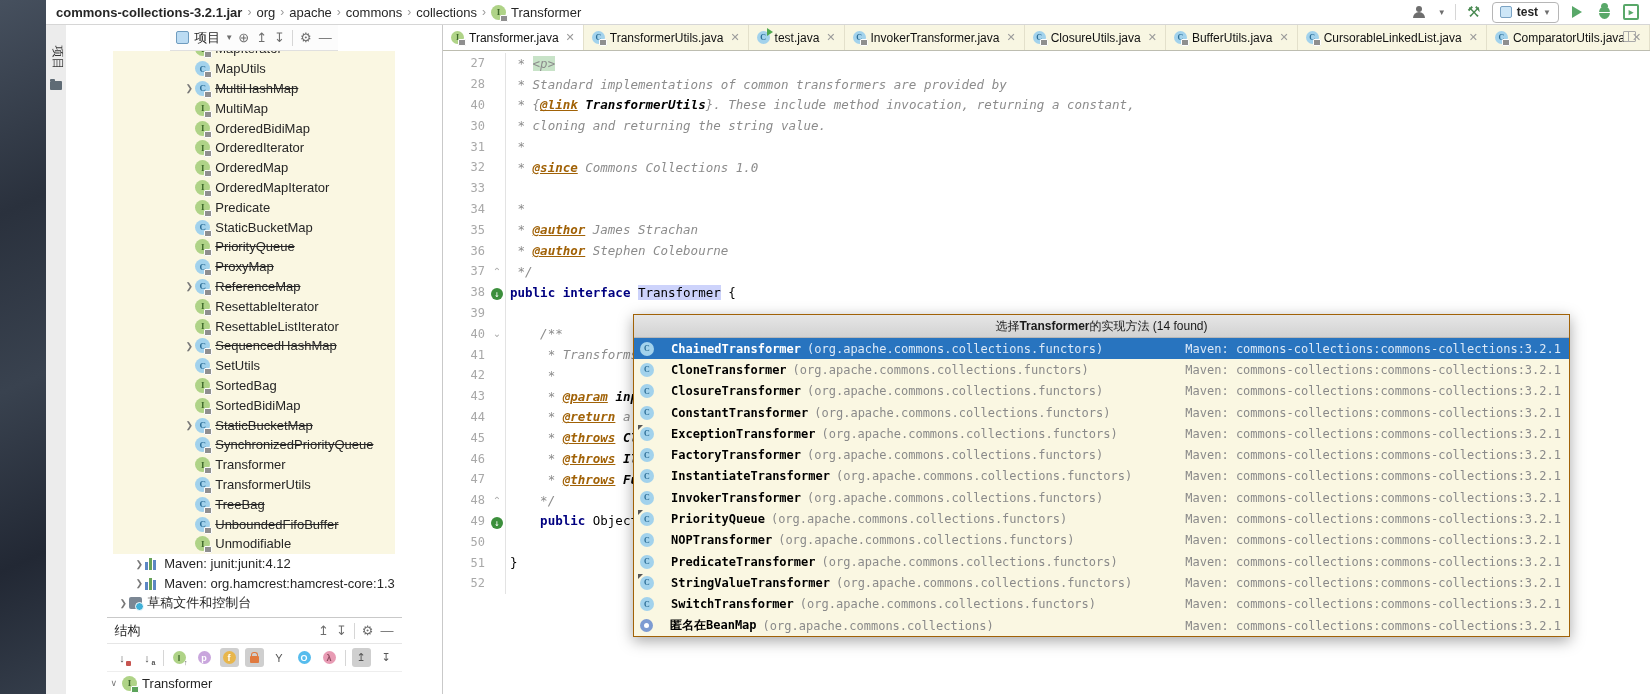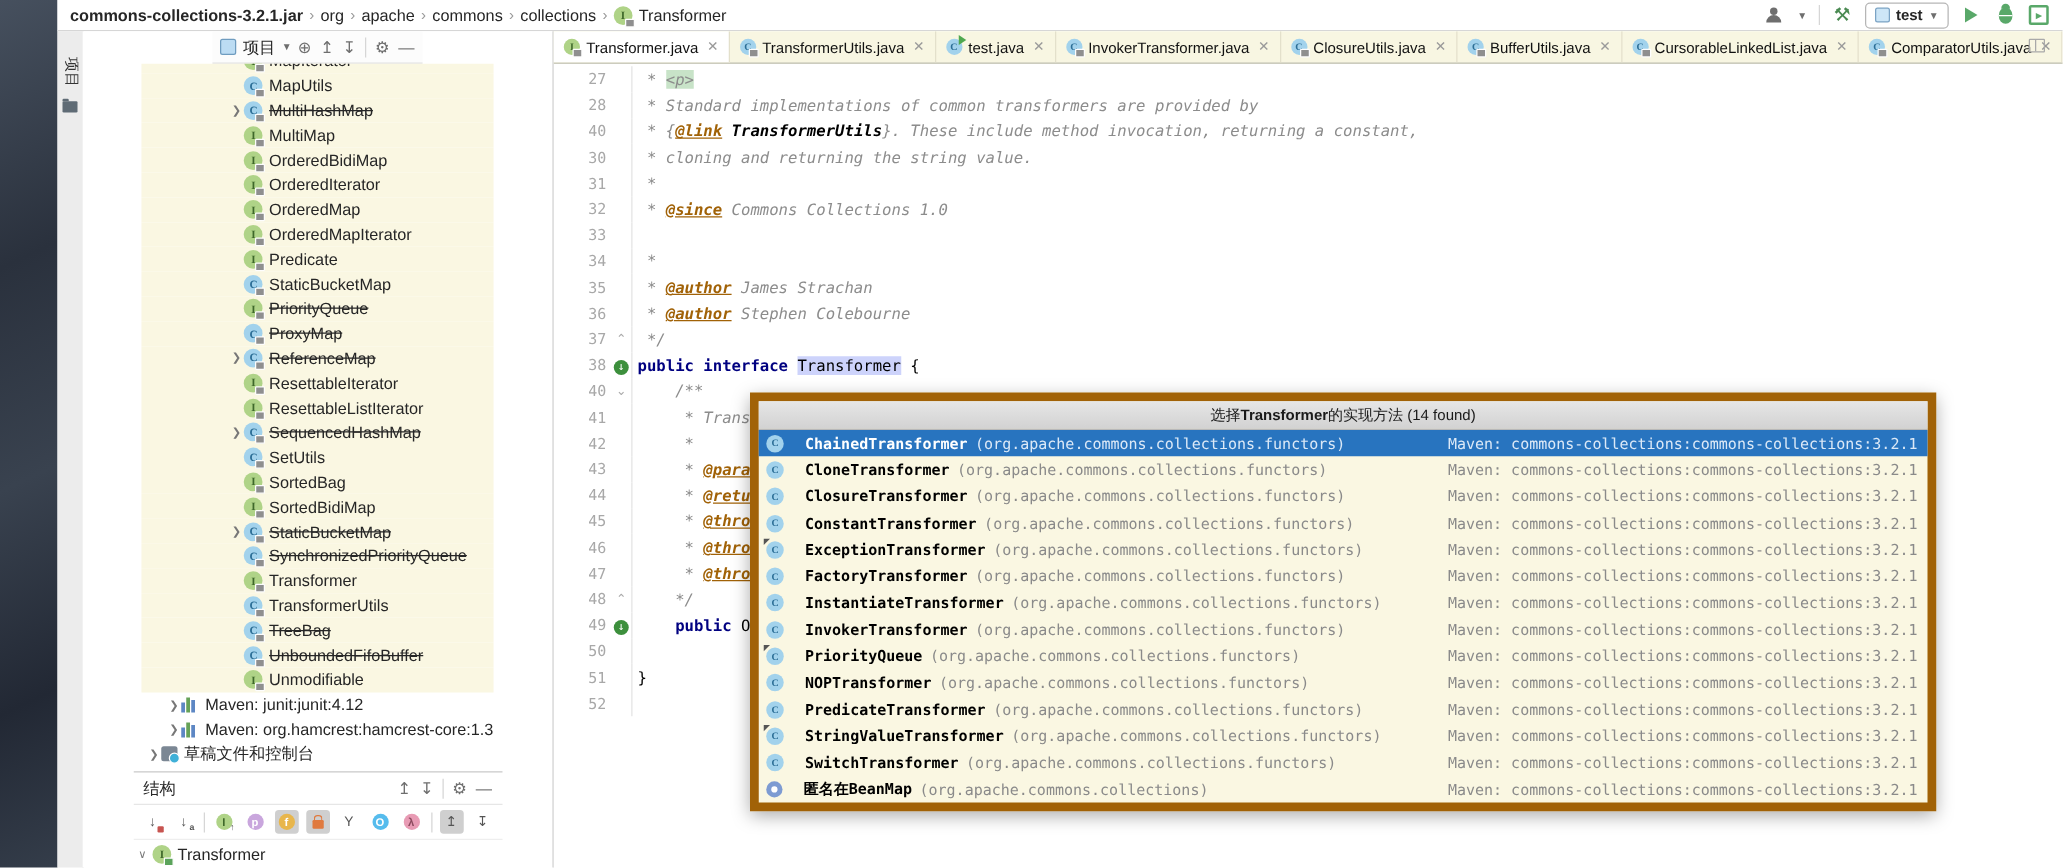--- a/index.html
+++ b/index.html
@@ -96,21 +96,21 @@
   .s-c{color:#8c8c8c;font-style:italic;}
   .s-tag{color:#a16207;font-style:italic;font-weight:bold;text-decoration:underline;}
   .s-chl{color:#8c8c8c;font-style:italic;background:#c8e3c8;}
   .s-kw{color:#000080;font-weight:bold;}
   .s-sym{color:#000;background:#cdd3fb;}
   .s-pl{color:#000;}
   .s-ref{color:#000;font-weight:bold;font-style:italic;}
   #reader-ic{position:absolute;top:6px;right:14px;width:11px;height:9px;border:1px solid #a9a9a9;border-radius:1px;}
   #reader-ic:before{content:"";position:absolute;left:4px;top:0;bottom:0;width:1px;background:#a9a9a9;}
   
-  #popup{left:600px;top:314px;width:935px;background:#faf7e2;border:7px solid #a16207;
+  #popup{left:633px;top:314px;width:935px;background:#faf7e2;border:1px solid #a16207;
     box-shadow:0 4px 14px rgba(0,0,0,.35);z-index:10;}
   #popup-title{height:22px;background:linear-gradient(#e6e6e6,#d2d2d2);border-bottom:1px solid #b8b8b8;
     display:flex;align-items:center;justify-content:center;font-size:12px;color:#1a1a1a;}
   .prow{height:21.3px;display:flex;align-items:center;padding:0 6px;font-family:"DejaVu Sans Mono",monospace;font-size:12px;white-space:nowrap;overflow:hidden;}
   .prow .nicon{width:14px;height:14px;font-size:8px;margin-right:6px;}
   .prow .pname{font-weight:bold;color:#000;margin-left:11px;}
   .prow .ppkg{color:#8a8a8a;margin-left:6px;}
   .prow .ploc{margin-left:auto;color:#8a8a8a;padding-right:2px;}
   .prow.psel{background:var(--sel);}
   .prow.psel .pname{color:#fff;}
@@ -480,20 +480,25 @@
         <span class="gut">37</span>
         <span class="foldc">⌃</span>
         <span class="codetext"><span class="s-c"> */</span></span>
       </div>
       <div class="cline">
         <span class="gut">38<span class="gicon">↓</span></span>
         <span class="foldc"></span>
         <span class="codetext"><span class="s-kw">public interface </span><span class="s-sym">Transformer</span><span class="s-pl"> {</span></span>
       </div>
       <div class="cline">
+        <span class="gut">39</span>
+        <span class="foldc"></span>
+        <span class="codetext"></span>
+      </div>
+      <div class="cline">
         <span class="gut">40</span>
         <span class="foldc">⌄</span>
         <span class="codetext"><span class="s-c">    /**</span></span>
       </div>
       <div class="cline">
         <span class="gut">41</span>
         <span class="foldc"></span>
         <span class="codetext"><span class="s-c">     * Transforms t</span></span>
       </div>
       <div class="cline">

